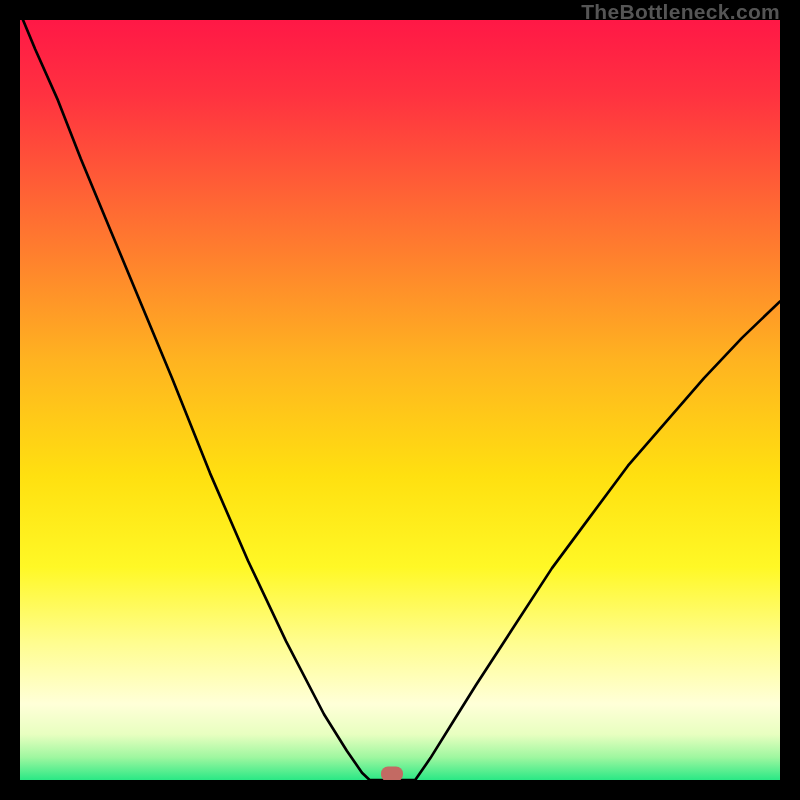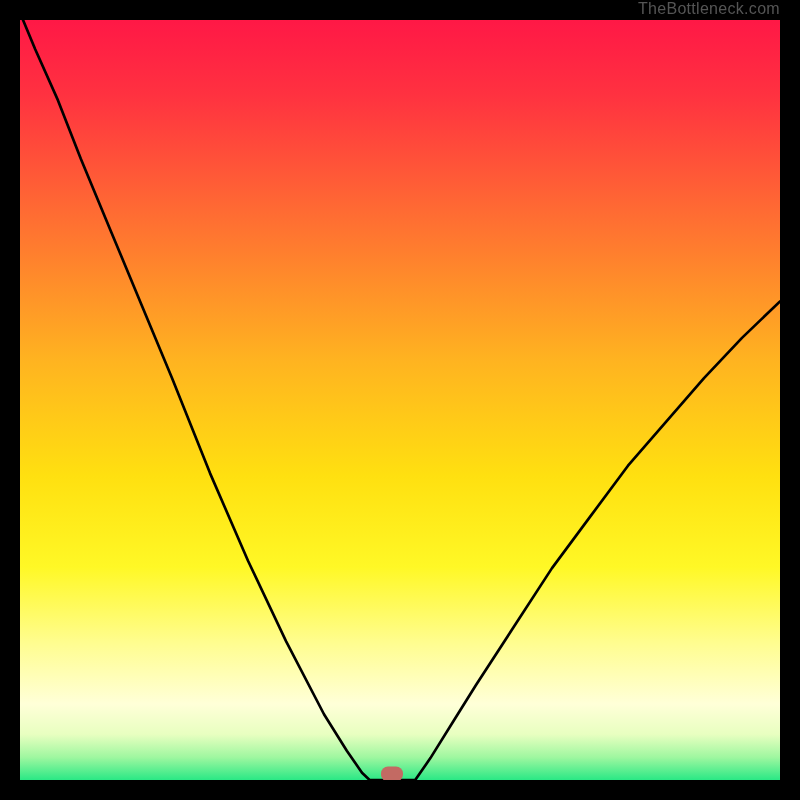--- a/index.html
+++ b/index.html
@@ -21,22 +21,22 @@
   }
   .gradient {
     position: absolute;
     inset: 0;
   }
   .watermark {
     position: absolute;
     top: 0px;
     right: 20px;
     color: #555;
-    font-size: 16px;
-    font-weight: 400;
+    font-size: 21px;
+    font-weight: 700;
     letter-spacing: 0.3px;
     z-index: 10;
     user-select: none;
   }
   svg.curve {
     position: absolute;
     inset: 0;
     width: 100%;
     height: 100%;
   }

